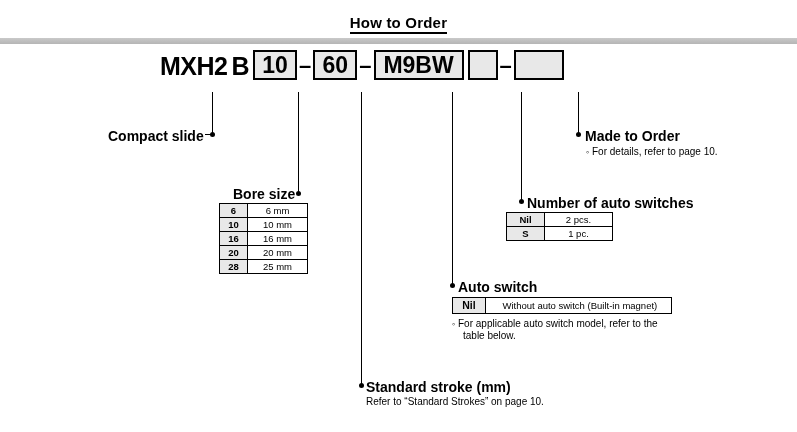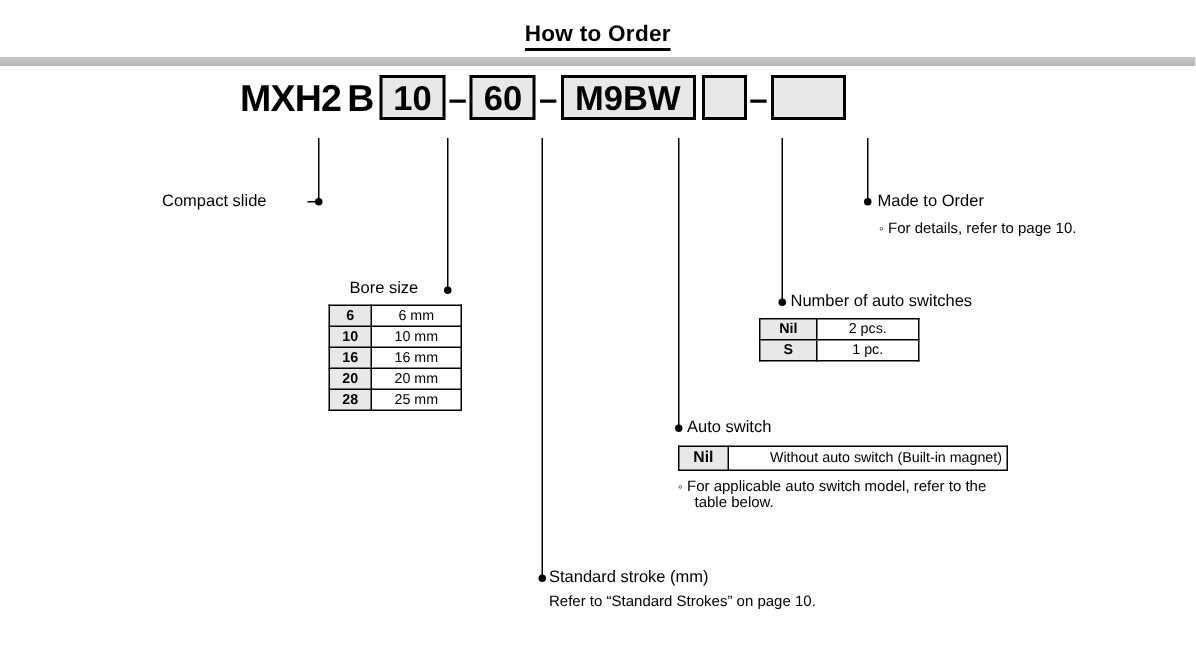--- a/index.html
+++ b/index.html
@@ -45,39 +45,39 @@
     font-size:22px;font-weight:bold;line-height:32px;padding:0 2px;
   }
   .sp{width:4px;}
 
   
   .vline{position:absolute;width:1px;background:#000;}
   .hline{position:absolute;height:1px;background:#000;}
   .dot{position:absolute;width:5px;height:5px;border-radius:50%;background:#000;}
 
   
-  .lbl{position:absolute;font-size:11px;font-weight:normal;white-space:nowrap;}
+  .lbl{position:absolute;font-size:14px;font-weight:bold;white-space:nowrap;}
 
   
   table.t{border-collapse:collapse;position:absolute;}
   table.t td{
     border:1px solid #000;
     font-size:9.5px;
     padding:0 3px;
     height:13px;
     line-height:13px;
     box-sizing:border-box;
   }
   td.key{
     background:#e8e8e8;
     font-weight:bold;
     text-align:center;
   }
   td.val{background:#fff;text-align:center;}
-  td.val.left{text-align:right;padding-left:6px;}
+  td.val.left{text-align:center;padding-left:6px;}
 
   .note{position:absolute;font-size:10px;line-height:12px;white-space:nowrap;}
   .note .b{font-size:9px;}
 </style>
 </head>
 <body>
 
 <div class="page">
 
   <div class="title-wrap">

